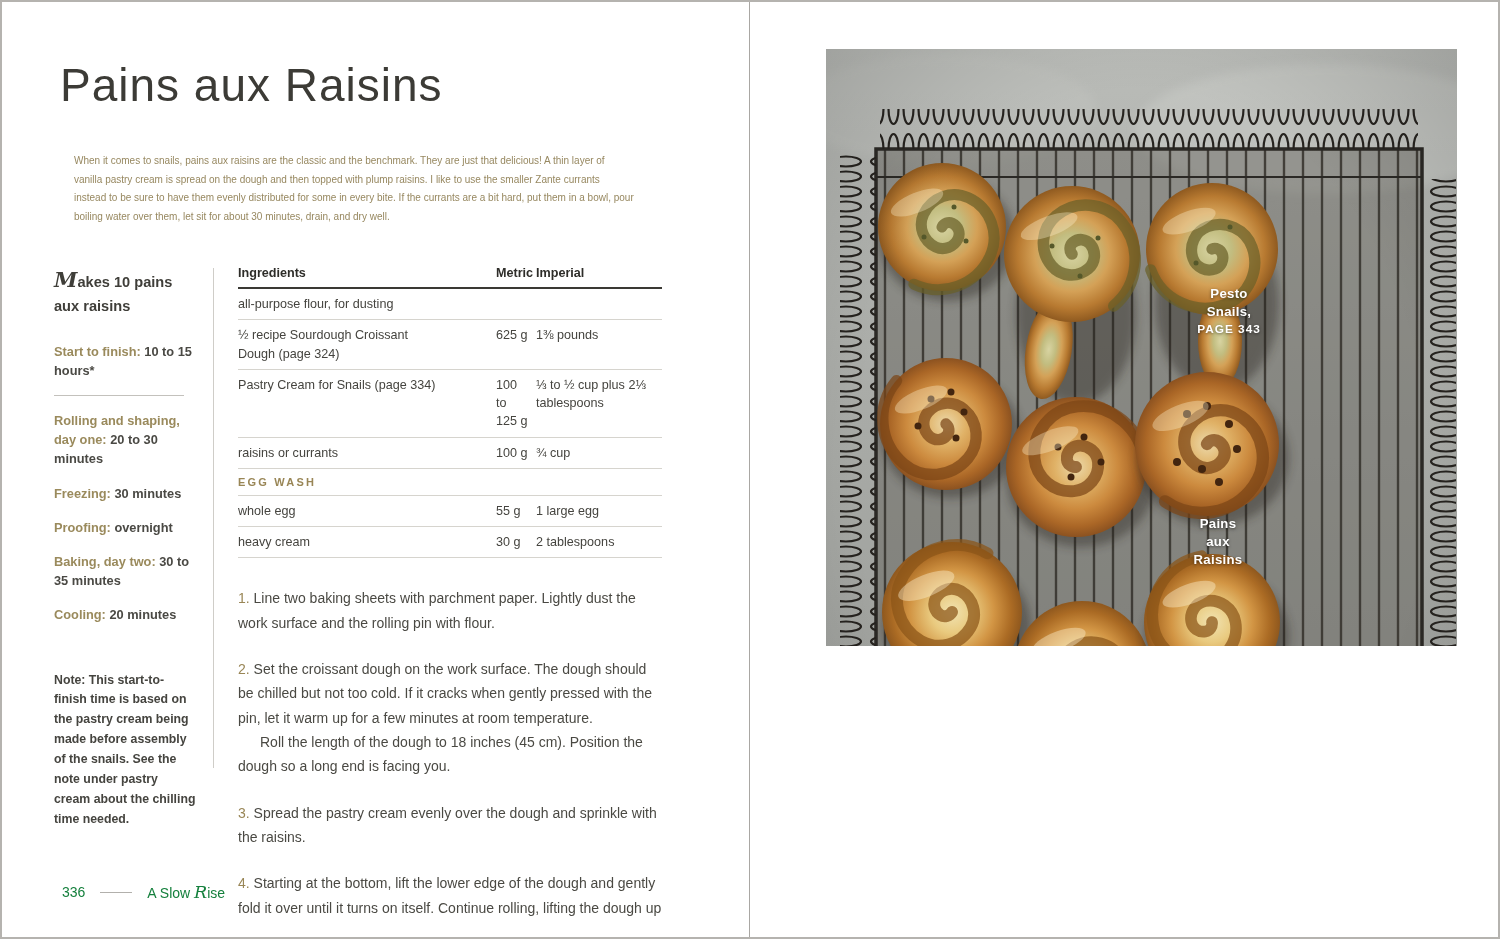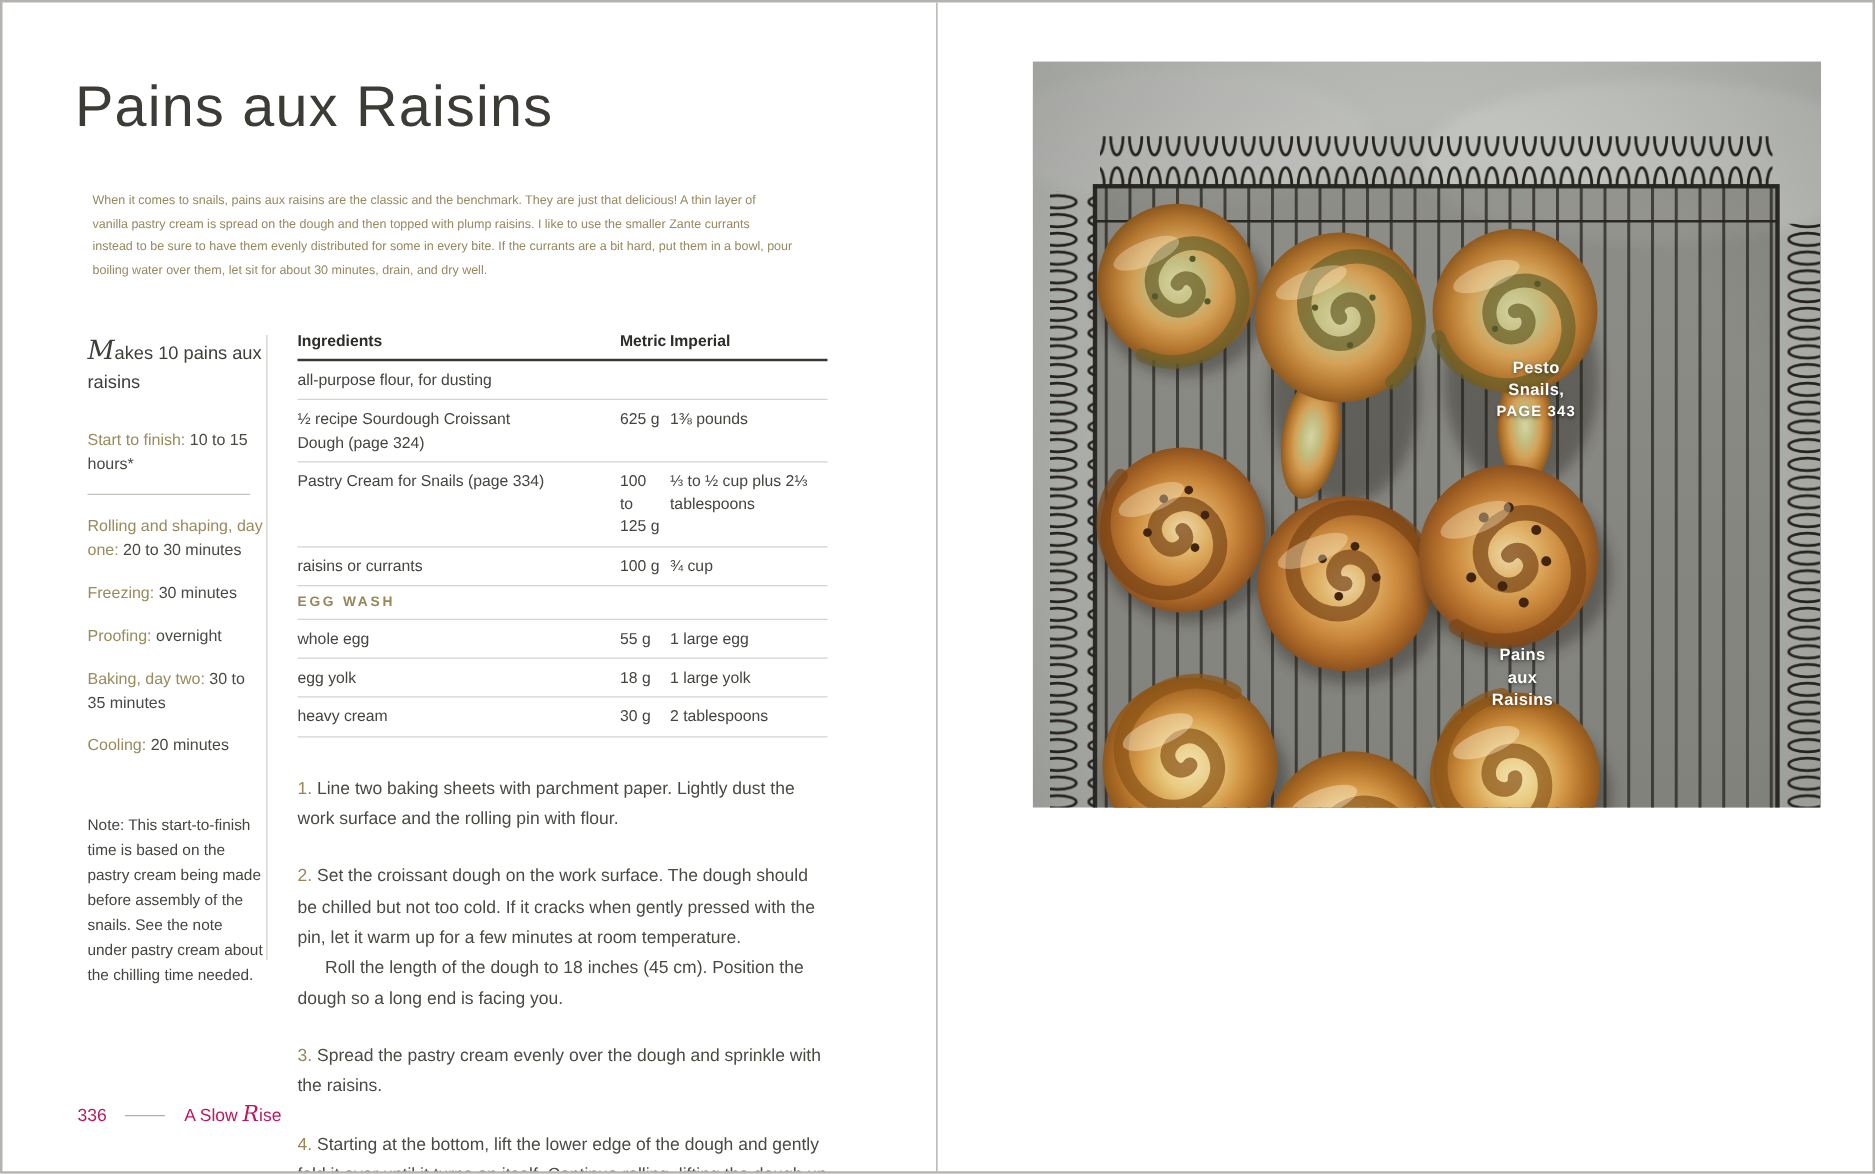--- a/index.html
+++ b/index.html
@@ -7,21 +7,21 @@
     border:2px solid #b5b3af;box-sizing:border-box;overflow:hidden;
     font-family:"Liberation Sans",sans-serif;color:#45443f;}
   .gutter{position:absolute;left:747px;top:0;width:1px;height:939px;background:#a9a7a3;}
 
   
   .title{position:absolute;left:58px;top:56px;margin:0;font-size:46px;font-weight:300;
     letter-spacing:1px;color:#3c3b36;}
   .intro{position:absolute;left:60px;top:138px;width:560px;margin:12px;
     font-size:10px;line-height:1.85;color:#978860;}
 
-  .sidebar{position:absolute;left:68px;top:262px;width:142px;font-size:12.8px;line-height:1.5;}
+  .sidebar{position:absolute;left:52px;top:262px;width:142px;font-size:12.8px;line-height:1.5;font-weight:bold;}
   .yield{margin:0 0 24px;font-size:14.6px;line-height:1.5;color:#3f3e39;}
   .yield::first-letter{font-family:"DejaVu Serif",serif;font-style:italic;font-size:1.45em;}
   .timing{margin:0 0 15px;}
   .tlabel{color:#9a8a5c;}
   .tval{color:#4a4944;}
   .sdiv{border:none;border-top:1px solid #c3c1bc;margin:15px 0;width:130px;}
   .note{margin:46px 0 0;font-size:12.3px;line-height:1.62;color:#45443f;}
   .vline{position:absolute;left:211px;top:266px;width:1px;height:500px;background:#cfcdc8;}
 
   .main{position:absolute;left:236px;top:260px;width:424px;}
@@ -34,21 +34,21 @@
   .sectrow{padding:7px 0;border-bottom:1px solid #d6d4ce;color:#998656;font-weight:bold;
     font-size:11px;letter-spacing:2.2px;}
 
   .steps{margin-top:28px;}
   .step{margin:0 0 22px;}
   .steppar{margin:0;font-size:14px;line-height:1.74;color:#4a4943;}
   .indent{text-indent:22px;}
   .stepnum{color:#998656;}
 
   .footer{position:absolute;left:60px;top:880px;display:flex;align-items:center;gap:15px;
-    font-size:14px;color:#be185d;}
+    font-size:14px;color:#15803d;}
   .fdash{display:inline-block;width:32px;height:1px;background:#b2b0ac;}
   .btitle .init{font-family:"DejaVu Serif",serif;font-style:italic;font-size:1.25em;}
 
   
   .photo{position:absolute;left:824px;top:47px;width:631px;height:597px;overflow:hidden;}
   .photo svg{display:block;}
   .plabel{position:absolute;color:#ffffff;text-align:center;font-weight:bold;
     font-size:13.2px;line-height:1.38;letter-spacing:.3px;
     text-shadow:0 1px 3px rgba(0,0,0,.5);}
   .plabel .pg{font-size:11.8px;letter-spacing:1px;}
@@ -121,25 +121,20 @@
         <div class="trow">
           <span class="c-ing">raisins or currants</span>
           <span class="c-met">100 g</span>
           <span class="c-imp">¾ cup</span>
         </div>
         <div class="sectrow">EGG WASH</div>
         <div class="trow">
           <span class="c-ing">whole egg</span>
           <span class="c-met">55 g</span>
           <span class="c-imp">1 large egg</span>
-        </div>
-        <div class="trow">
-          <span class="c-ing">egg yolk</span>
-          <span class="c-met">18 g</span>
-          <span class="c-imp">1 large yolk</span>
         </div>
         <div class="trow">
           <span class="c-ing">heavy cream</span>
           <span class="c-met">30 g</span>
           <span class="c-imp">2 tablespoons</span>
         </div>
       </div>
 
       <div class="steps">
         <div class="step">

